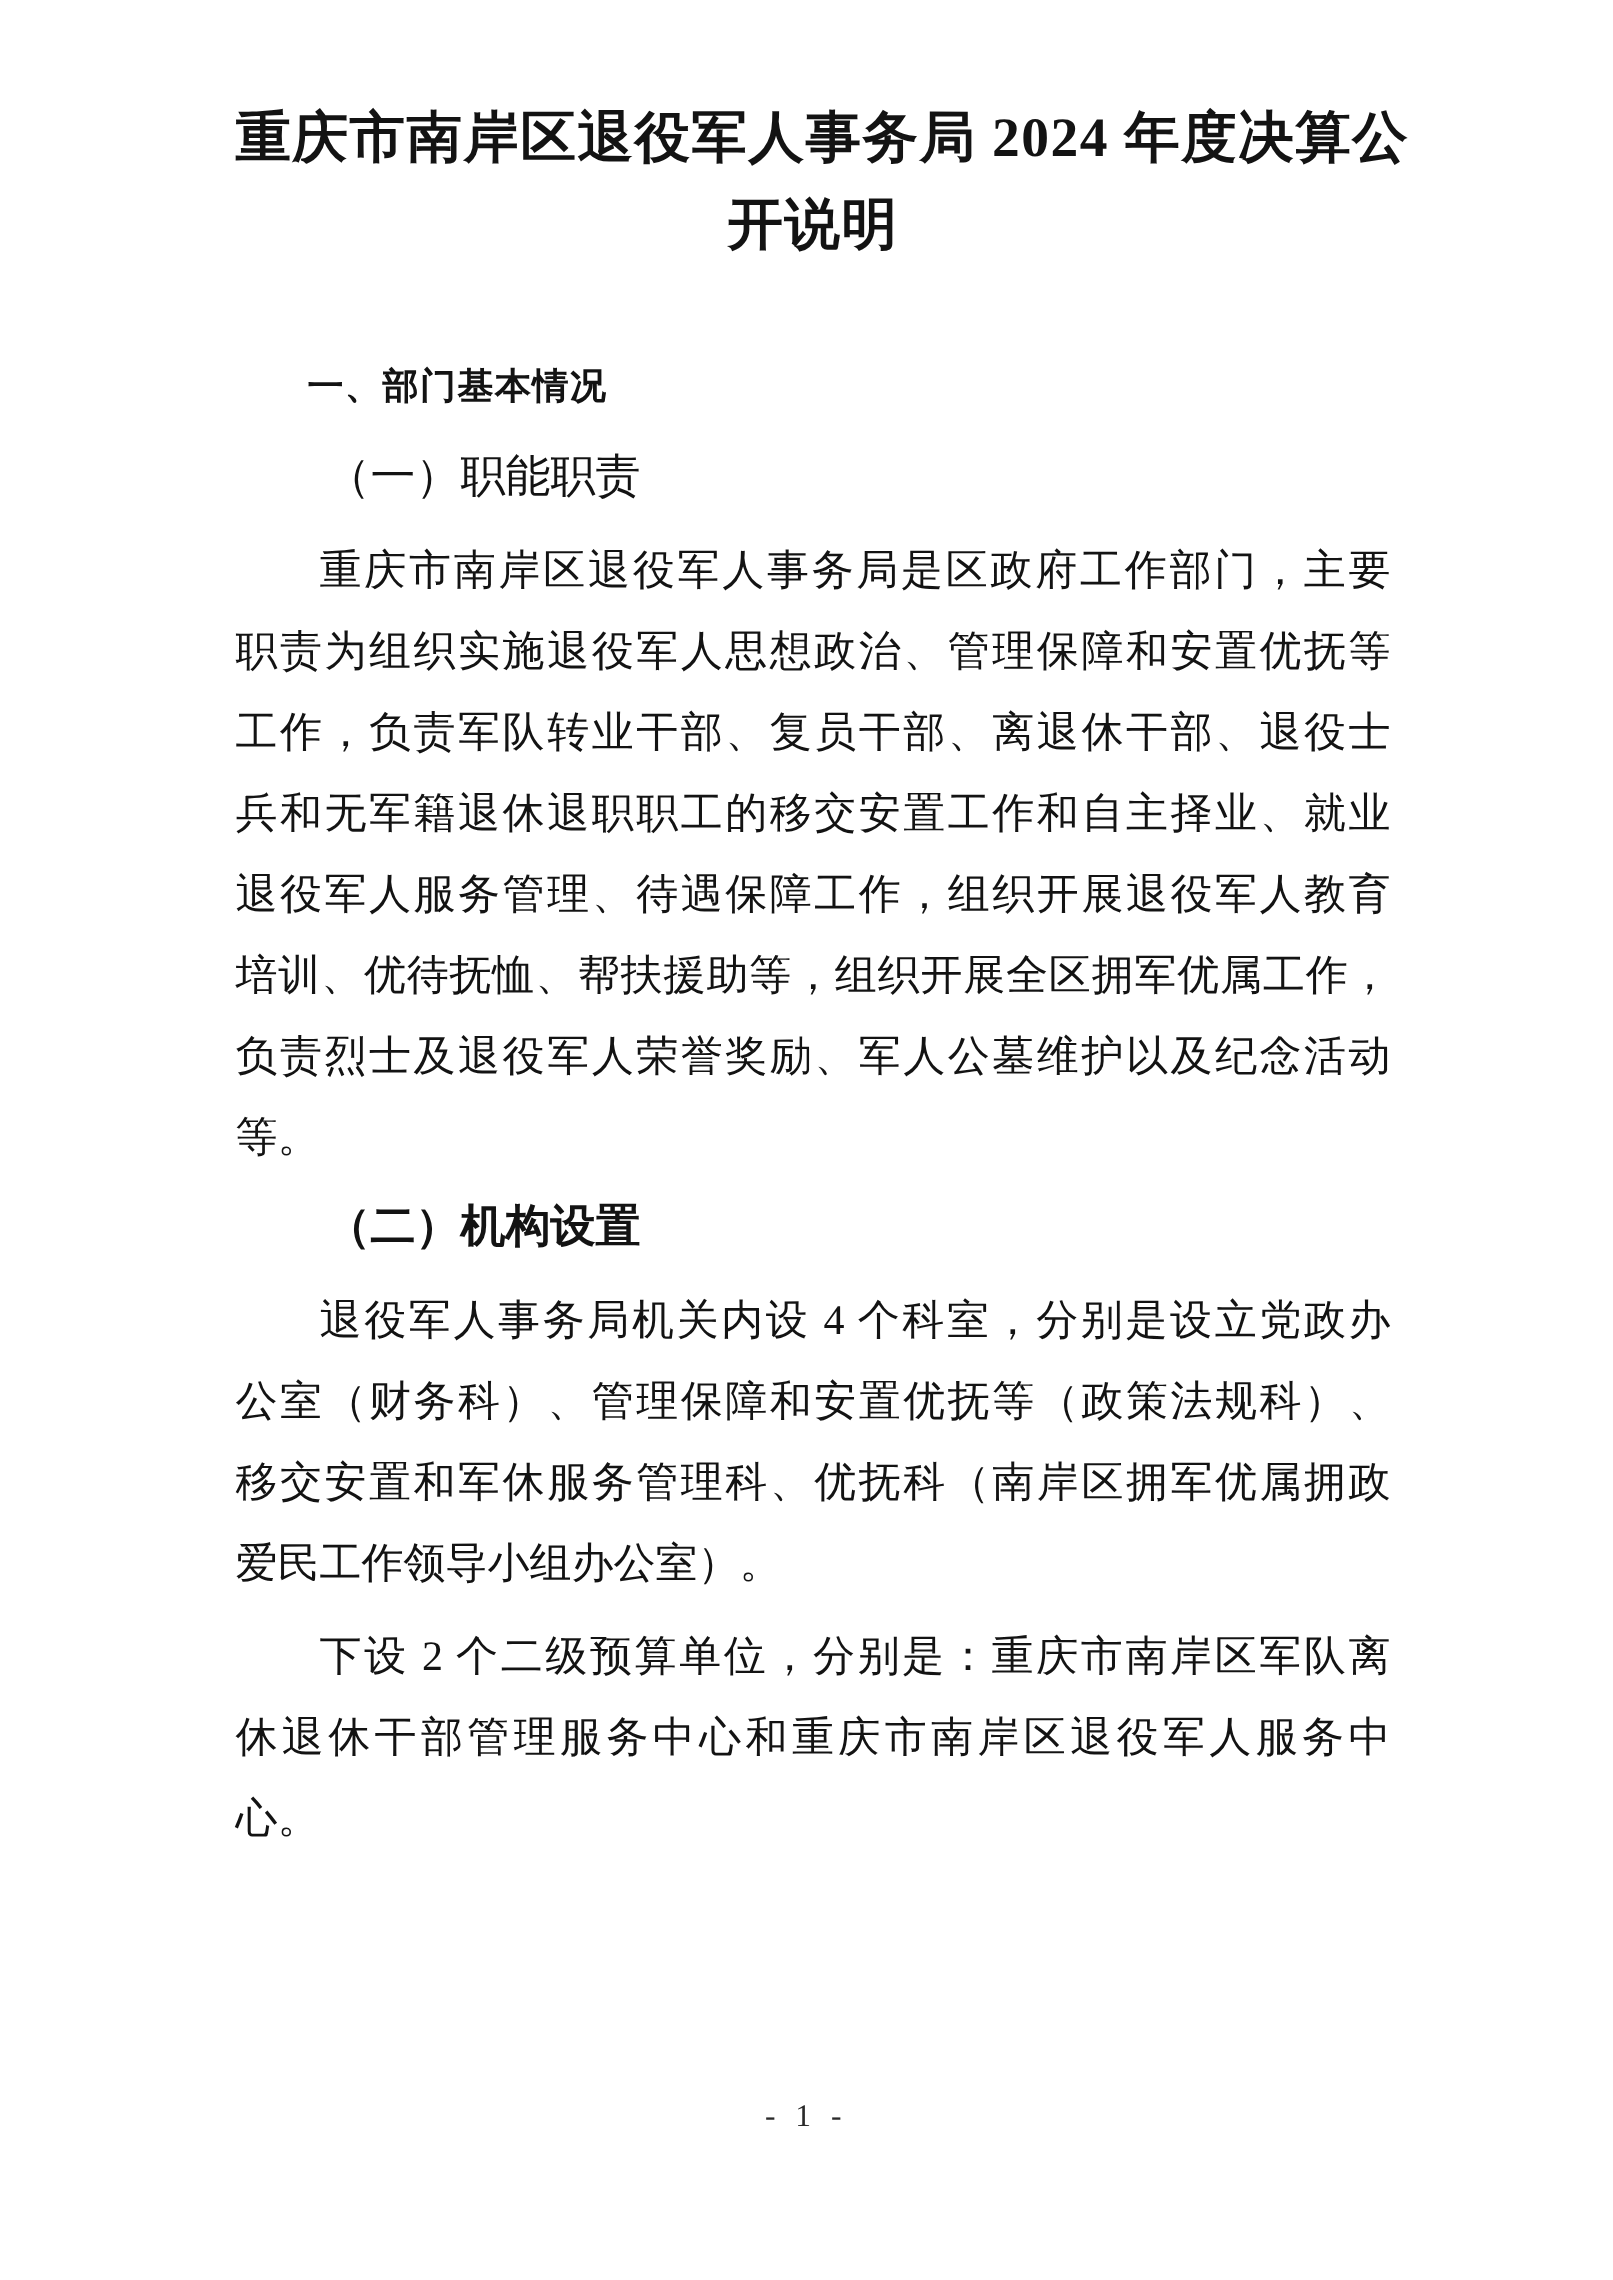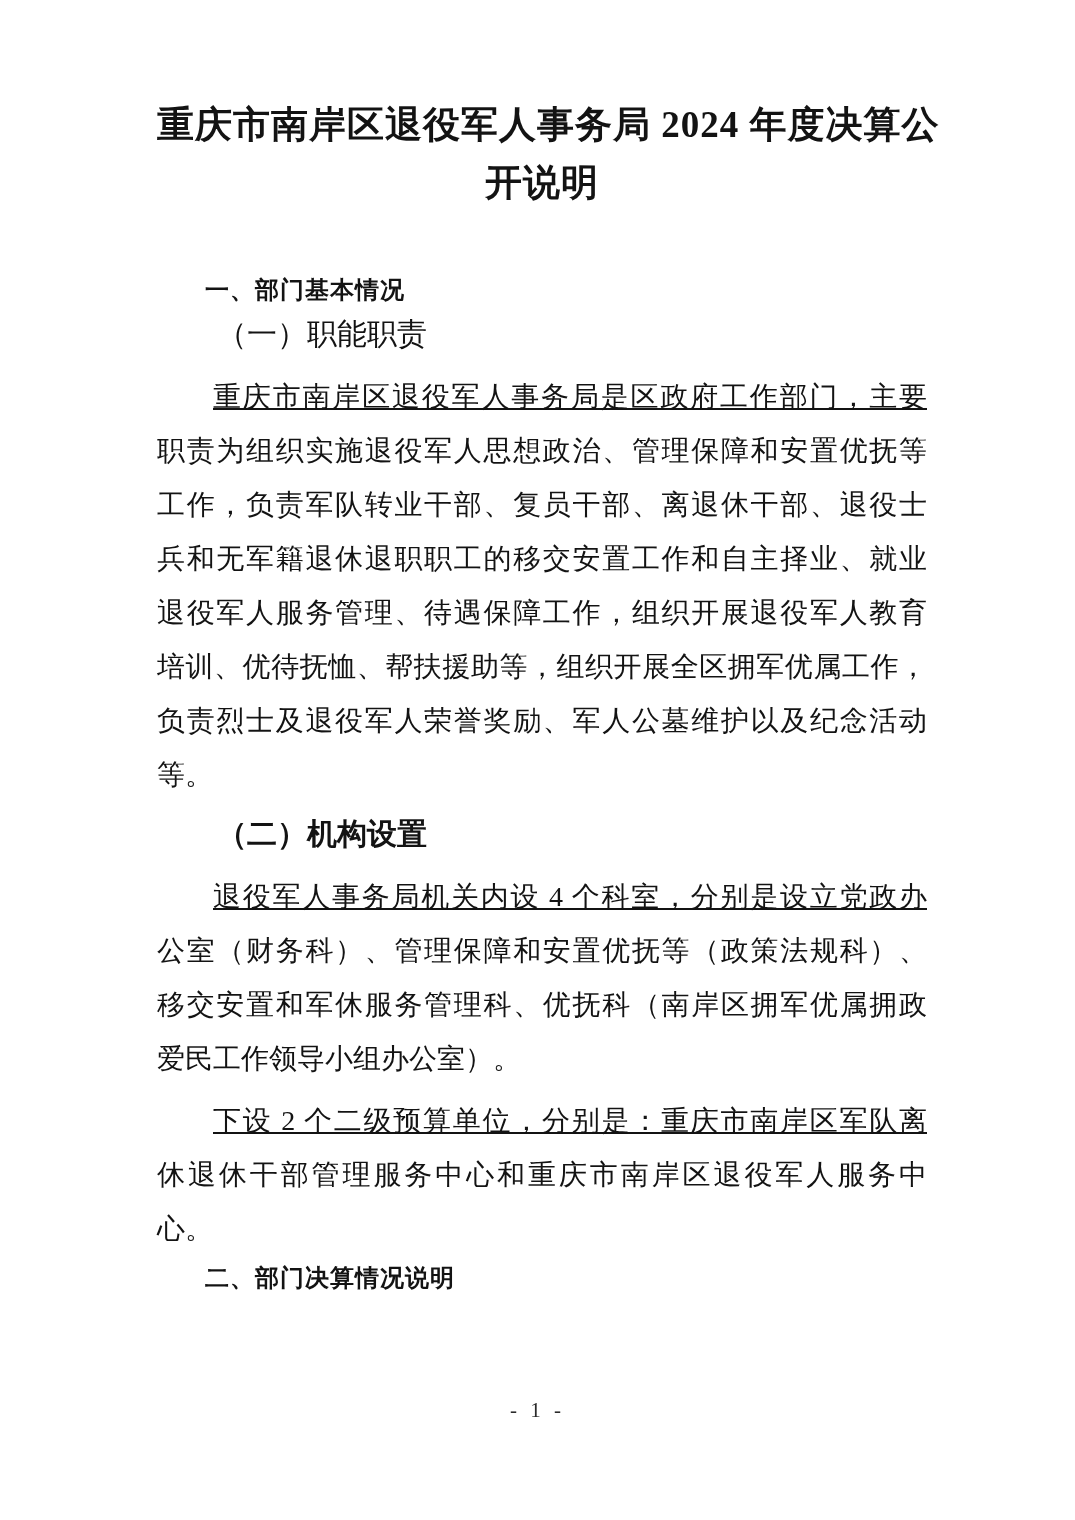--- a/index.html
+++ b/index.html
@@ -16,21 +16,21 @@
     font-family: "Liberation Serif", serif;
     color: #131313;
   }
   .content {
     position: absolute;
     left: 157px;
     top: 0;
     width: 770px;
   }
   .doc-title {
-    margin-top: 96px;
+    margin-top: 64px;
     font-size: 37px;
     line-height: 58px;
     font-weight: 700;
     font-family: "Liberation Serif", serif;
     letter-spacing: 1px;
   }
   .doc-title .line {
     text-align: center;
     white-space: nowrap;
   }
@@ -44,34 +44,34 @@
   }
   .h1.first { margin-top: 56px; }
   .h1.second { margin-top: 0px; }
   .h2 {
     font-family: "Liberation Serif", serif;
     font-weight: 400;
     font-size: 30px;
     line-height: 44px;
     text-indent: 2em;
   }
-  .h2.first { margin-top: 0; }
+  .h2.first { margin-top: 16px; }
   .h2.second { margin-top: 10px; font-weight: bold; }
   .para {
     font-size: 28px;
   }
   .para.p1 { margin-top: 14px; }
   .para.p2 { margin-top: 14px; }
   .para.p3 { margin-top: 8px; }
   .para .line {
     line-height: 54px;
     text-align: justify;
     text-align-last: justify;
   }
-  .para .line:first-child { text-indent: 2em; text-decoration: underline; }
+  .para .line:first-child { text-indent: 2em; }
   .para .line:last-child { text-align-last: left; }
   .page-number {
     position: absolute;
     top: 1398px;
     left: 0;
     width: 100%;
     text-align: center;
     font-size: 21px;
     letter-spacing: 4px;
     color: #2a2a2a;
@@ -112,18 +112,17 @@
         <div class="line">移交安置和军休服务管理科、优抚科（南岸区拥军优属拥政</div>
         <div class="line">爱民工作领导小组办公室）。</div>
       </div>
 
     <div class="para p3">
         <div class="line">下设 2 个二级预算单位，分别是：重庆市南岸区军队离</div>
         <div class="line">休退休干部管理服务中心和重庆市南岸区退役军人服务中</div>
         <div class="line">心。</div>
       </div>
 
-    <div class="h1 second">二、部门决算情况说明</div>
 
   </div>
 
   <div class="page-number">- 1 -</div>
 </div>
 
 </body></html>

